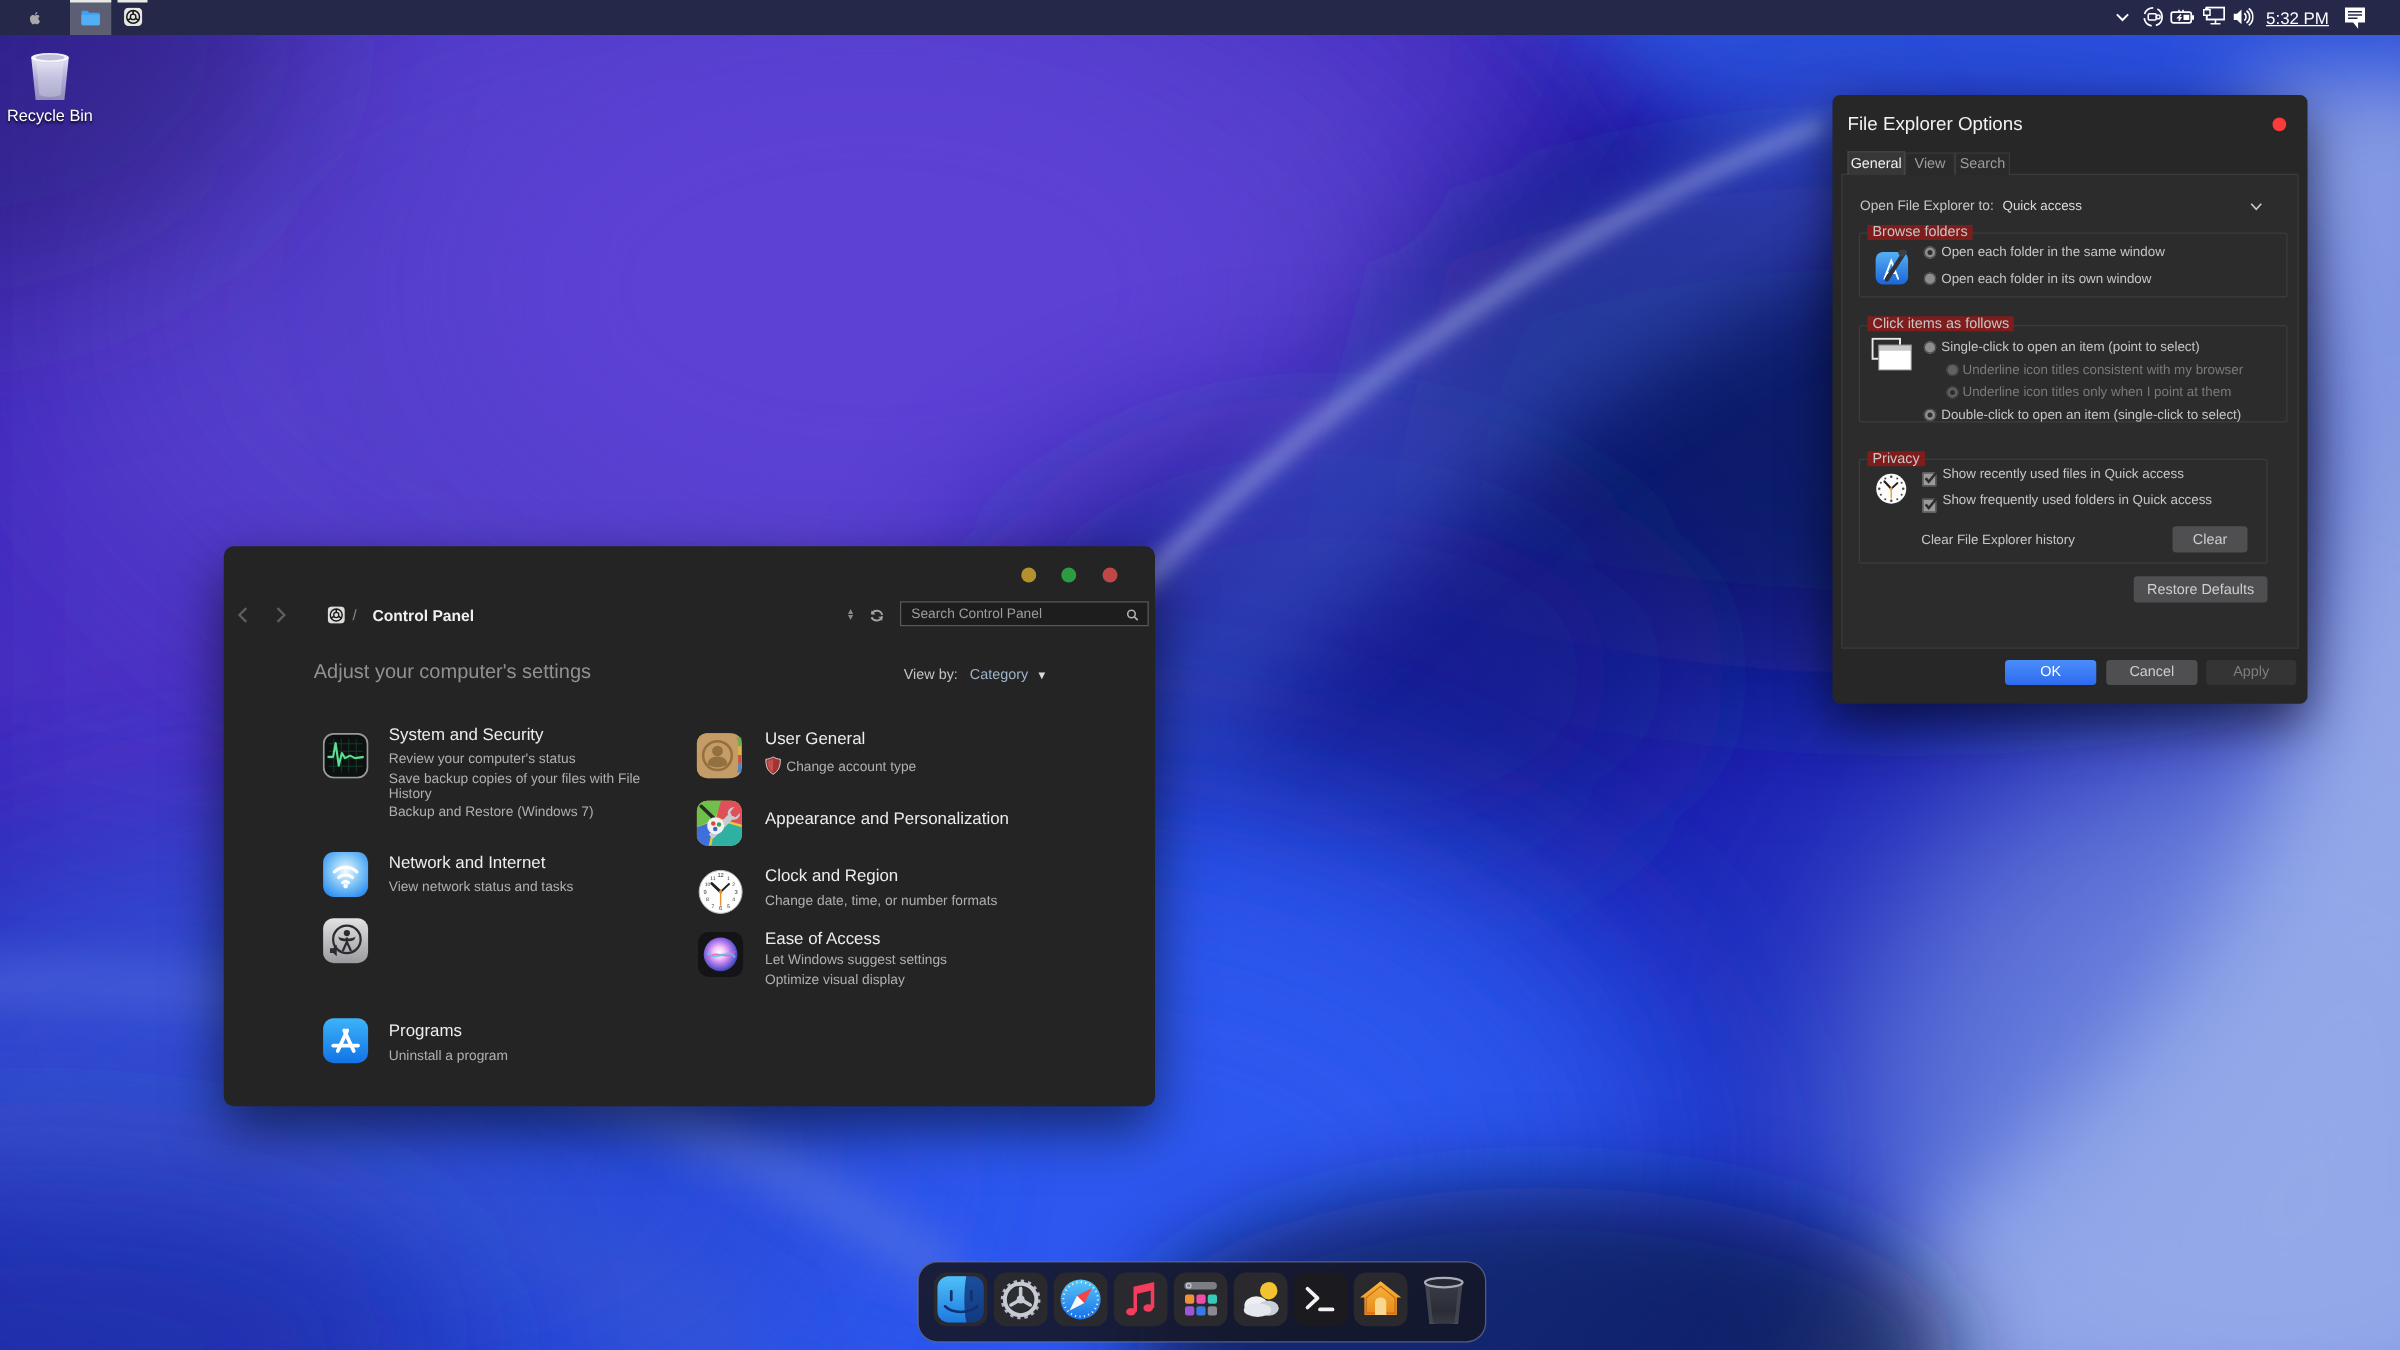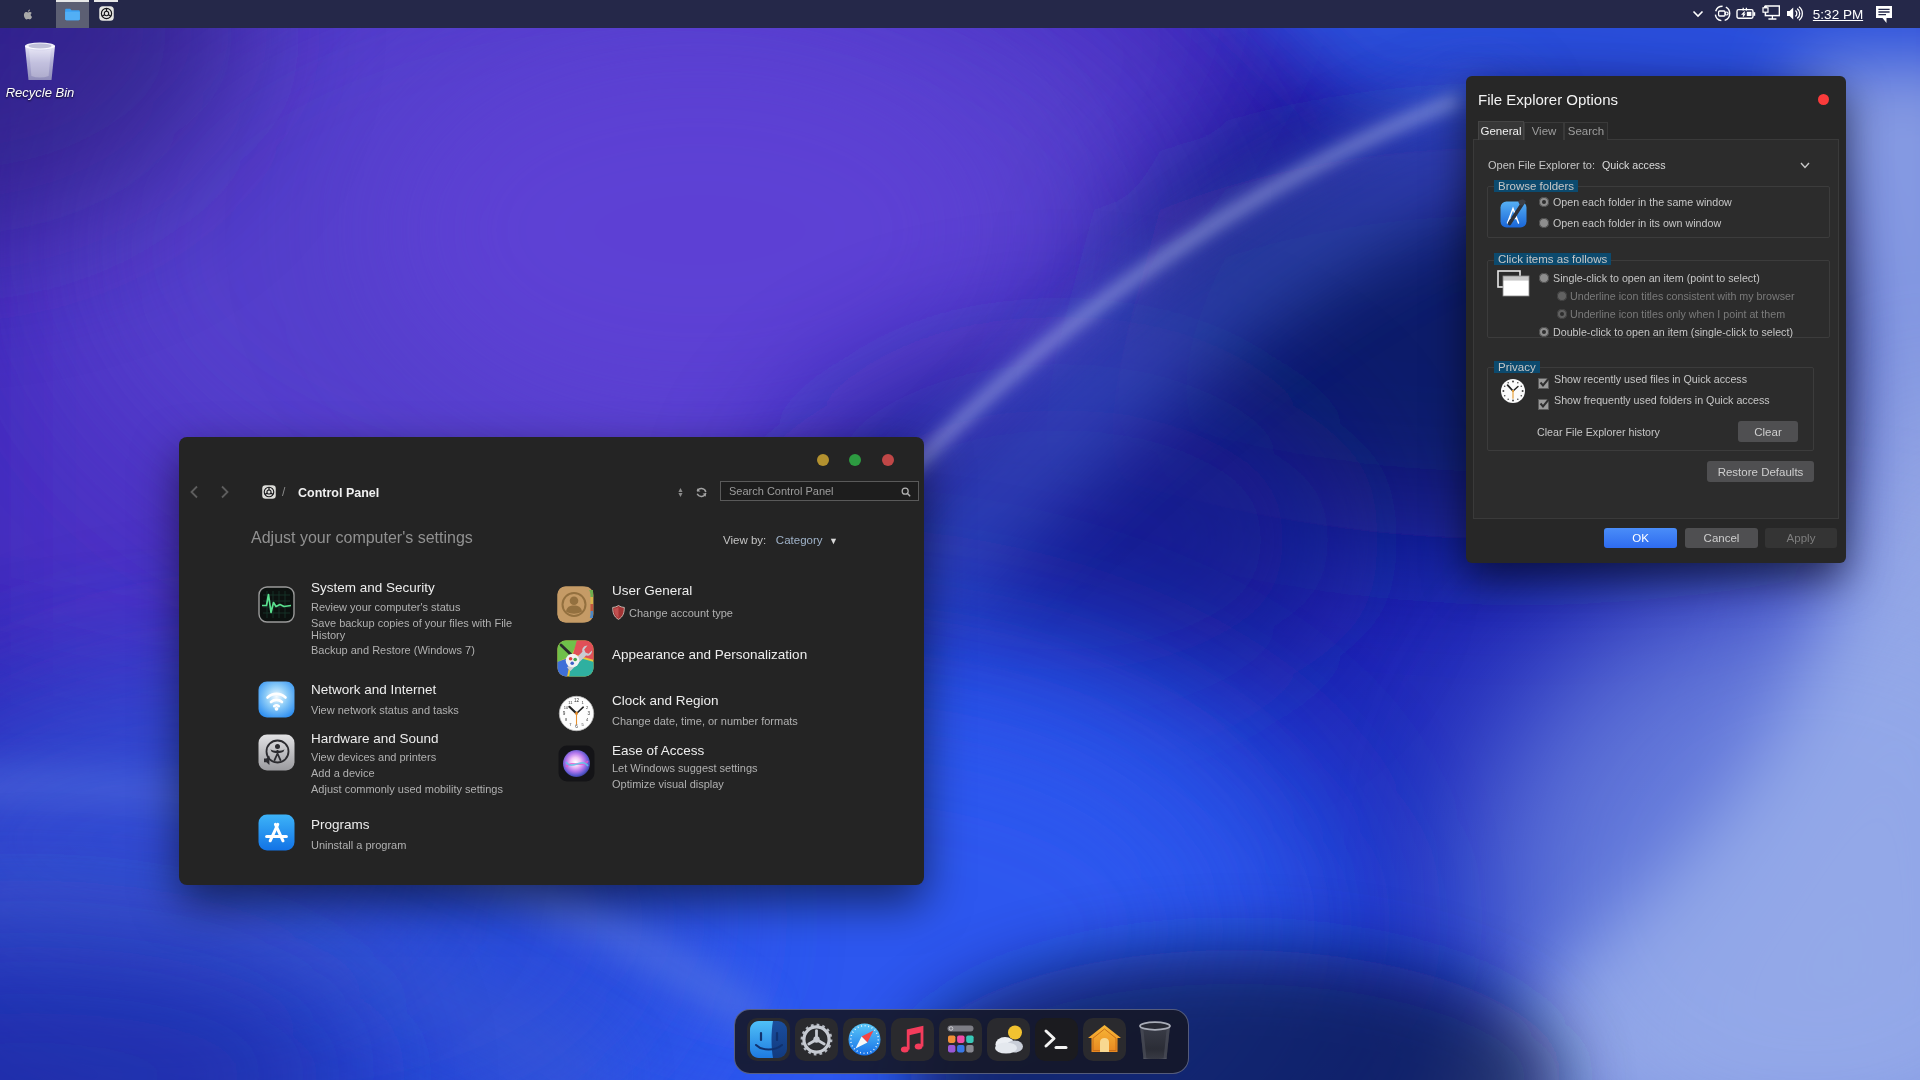--- a/index.html
+++ b/index.html
@@ -9,36 +9,36 @@
   #wall { position:absolute; left:0; top:0; width:1920px; height:1080px; }
   
   #menubar { position:absolute; left:0; top:0; width:1920px; height:28px; background:#252849; }
   .mb-btn { position:absolute; top:0; height:28px; }
   #task-folder { left:56px; width:34px; background:#5c5f73; border-top:2px solid #e8e8e8; }
   #task-gear  { left:95px; width:34px; border-top:2px solid #e8e8e8; }
   .tray { position:absolute; top:0; height:28px; display:flex; align-items:center; justify-content:center; color:#fff;text-decoration:underline; }
   #clock { left:1810px; width:56px; font-size:13.5px; color:#fff; white-space:nowrap; }
   
   #recycle { position:absolute; left:2px; top:40px; width:76px; text-align:center; }
-  #recycle .lbl { margin-top:3px; color:#fff; font-size:13px; text-shadow:0 1px 2px rgba(0,0,0,.9);font-style:italic; }
+  #recycle .lbl { margin-top:3px; color:#fff; font-size:13px; text-shadow:0 1px 2px rgba(0,0,0,.9); }
   
   #cpwin { position:absolute; left:179px; top:437px; width:745px; height:448px; background:#242424; border-radius:8px; box-shadow:0 18px 45px rgba(0,0,0,.55); }
   .tl { position:absolute; top:17px; width:12px; height:12px; border-radius:50%; }
   #searchbox { position:absolute; left:541px; top:44px; width:199px; height:20px; background:#1d1d1d; border:1px solid #5a5a5a; color:#9d9d9d; font-size:11px; line-height:18px; padding-left:8px; }
   #adjust { position:absolute; left:72px; top:92px; font-size:16px; color:#919191; }
   #viewby { position:absolute; left:544px; top:97px; font-size:11.5px; color:#c4c4c4; }
   .cat-item { position:absolute; }
   .cat-title { font-size:13.5px; color:#ededed; }
   .cat-sub { font-size:11px; color:#b0b0b0; }
   .icon36 { position:absolute; width:37px; height:37px; }
   
   #dlg { position:absolute; left:1466px; top:76px; width:380px; height:487px; background:#272727; border-radius:6px; box-shadow:0 16px 40px rgba(0,0,0,.55); font-size:10.7px; color:#c6c6c6; }
   #dlg .tabpage { position:absolute; left:7px; top:63px; width:366px; height:380px; background:#2c2c2c; border:1px solid #3a3a3a; }
   .grp { position:absolute; border:1px solid #3c3c3c; border-radius:2px; }
-  .grp-lbl { position:absolute; background:#0c4a6e; padding:0 4px; font-size:11.5px; color:#c6c6c6; }
+  .grp-lbl { position:absolute; background:#7f1d1d; padding:0 4px; font-size:11.5px; color:#c6c6c6; }
   .radio { position:absolute; width:10px; height:10px; border-radius:50%; background:#8e8e8e; box-shadow:inset 0 0 0 1px #4a4a4a; }
   .radio.sel::after { content:""; position:absolute; left:3px; top:3px; width:4px; height:4px; border-radius:50%; background:#2e2e2e; }
   .check { position:absolute; width:11px; height:11px; background:#9a9a9a; border:1px solid #5c5c5c; }
   .btn { position:absolute; display:flex; align-items:center; justify-content:center; background:#4f4f51; border-radius:3px; color:#cecece; font-size:11.5px; }
   
   #dock { position:absolute; left:734px; top:1009px; width:455px; height:65px; background:rgba(21,23,40,.9); border:1px solid rgba(150,160,200,.5); border-radius:16px; }
   .dk { position:absolute; top:8px; width:43px; height:43px; border-radius:10px; background:#2a2a2e; }
 </style>
 </head>
 <body>
@@ -234,26 +234,20 @@
           <stop offset="1" stop-color="#9b9b9f"></stop>
     </linearGradient>
       </defs>
     <rect x="0.5" y="0.5" width="36" height="36" rx="8.5" fill="url(#hwg)"></rect>
     <circle cx="19.5" cy="17.5" r="11" fill="none" stroke="#2c2c30" stroke-width="1.8"></circle>
     <circle cx="19.5" cy="12.4" r="2.5" fill="#2c2c30"></circle>
     <path d="M12.5 15.2 C15 17.4 24 17.4 26.5 15.2 L25.4 17.8 C23 19.4 16 19.4 13.6 17.8 Z" fill="#2c2c30"></path>
     <path d="M19.5 19.5 L16.2 26.8 M19.5 19.5 L22.8 26.8 M19.5 16 L19.5 21" stroke="#2c2c30" stroke-width="1.8"></path>
     <path d="M6 24.5 L8.4 24.5 L11.4 21.8 L11.4 31 L8.4 28.3 L6 28.3 Z" fill="#2c2c30"></path>
   </svg>
-  <div class="cat-item" style="left:132px;top:294px">
-    <div class="cat-title">Hardware and Sound</div>
-    <div class="cat-sub" style="margin-top:5px">View devices and printers</div>
-    <div class="cat-sub" style="margin-top:4px">Add a device</div>
-    <div class="cat-sub" style="margin-top:4px">Adjust commonly used mobility settings</div>
-  </div>
   <svg class="icon36" style="left:79px;top:377px" viewBox="0 0 37 37">
     <defs>
         <linearGradient id="appg" x1="0" y1="0" x2="0" y2="1">
       <stop offset="0" stop-color="#3db3f8"></stop>
           <stop offset="1" stop-color="#1273e6"></stop>
     </linearGradient>
       </defs>
     <rect x="0.5" y="0.5" width="36" height="36" rx="8.5" fill="url(#appg)"></rect>
     <g stroke="#ffffff" stroke-width="3" stroke-linecap="round" fill="none">
       <path d="M12.2 26.8 L19.8 10.4"></path>

